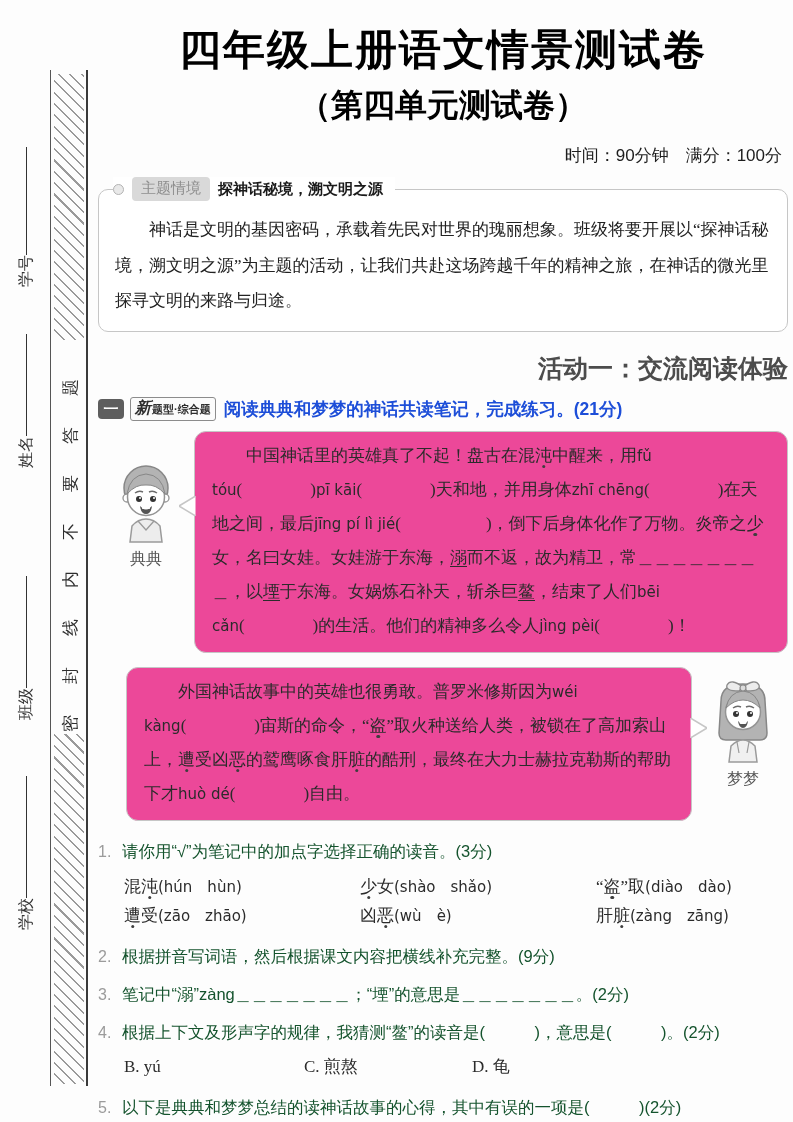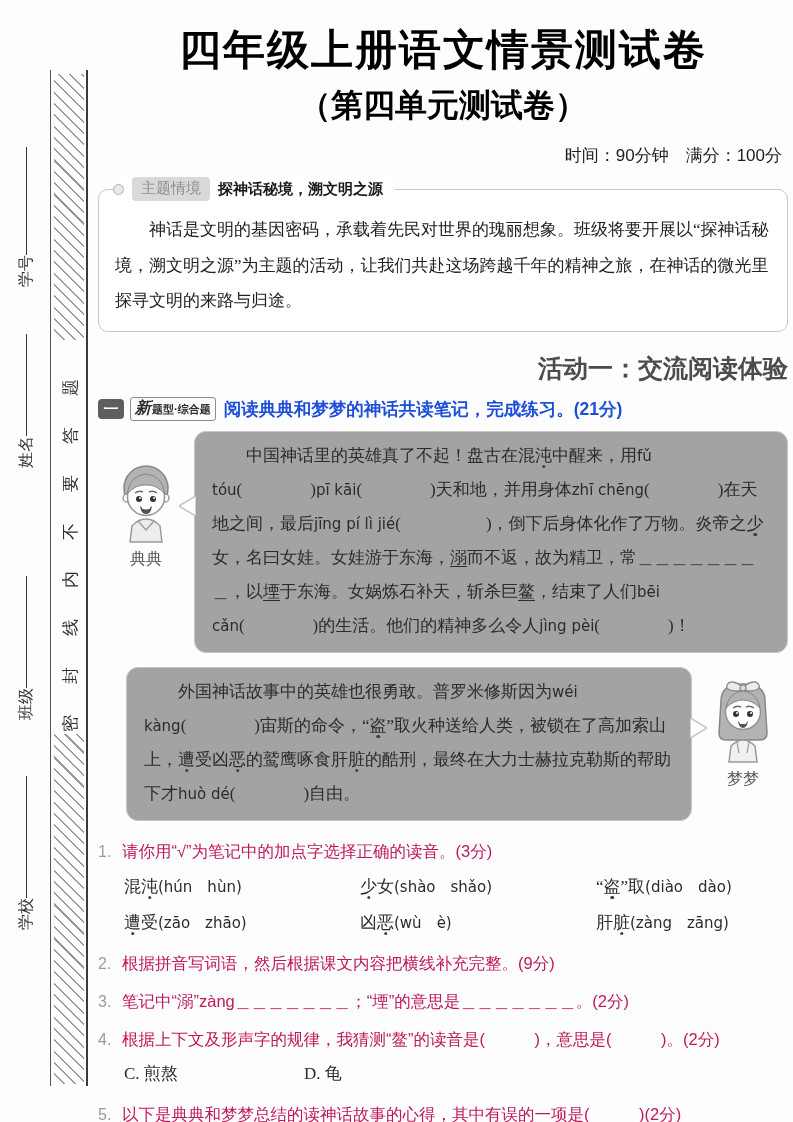--- a/index.html
+++ b/index.html
@@ -59,43 +59,43 @@
   .type-badge .tb-rest{font-weight:700;font-family:"Liberation Sans","DejaVu Sans",sans-serif;}
   .qstem-main{font-family:"Liberation Sans","DejaVu Sans",sans-serif;font-weight:700;
               font-size:17.5px;color:#1d4ed8;margin-left:2px;}
 
   
   .bubble-row{display:flex;margin:4px 0 14px;}
   .speaker{text-align:center;color:#555;flex:none;}
   .speaker-name{font-size:16px;margin-top:2px;}
   .row1 .speaker{width:96px;padding-top:32px;}
   .row2 .speaker{width:90px;padding-top:10px;}
-  .bubble{position:relative;border:1.5px solid #c6c6c6;border-radius:12px;background:#a3a3a3;
+  .bubble{position:relative;border:1.5px solid #c6c6c6;border-radius:12px;background:#ec4899;
           padding:7px 17px 9px;font-size:17px;}
   .b1{flex:1;}
   .b2{flex:1;margin-left:28px;margin-right:6px;}
   .btext{margin:0;text-indent:2em;line-height:2.0;}
   .tail{position:absolute;}
   .tail-left{left:-16px;top:64px;}
   .tail-right{right:-16px;top:50px;}
   .sg-p{font-family:"DejaVu Sans","Liberation Sans",sans-serif;font-size:15px;}
   .sg-d{position:relative;}
   .sg-d::after{content:"";position:absolute;left:50%;transform:translateX(-50%);bottom:-3px;
                width:3.5px;height:3.5px;background:#3e3e3e;border-radius:50%;}
   .sg-u{text-decoration:underline;text-underline-offset:3px;}
 
   
   .questions{margin-top:8px;}
   .q{display:flex;margin-bottom:6px;}
   .qnum{color:#9b9b9b;font-family:"Liberation Sans","DejaVu Sans",sans-serif;width:24px;
         flex:none;font-size:16px;line-height:1.95;padding-top:1px;}
   .qbody{flex:1;}
-  .qstem{font-family:"Liberation Sans","DejaVu Sans",sans-serif;font-size:16.5px;color:#be185d;
+  .qstem{font-family:"Liberation Sans","DejaVu Sans",sans-serif;font-size:16.5px;color:#14532d;
          line-height:1.95;}
-  .q1grid{display:grid;grid-template-columns:236px 236px auto;row-gap:9px;margin:6px 0 4px 2px;
+  .q1grid{display:grid;grid-template-columns:236px 236px auto;row-gap:2px;margin:6px 0 4px 2px;
           font-size:17px;line-height:1.6;}
   .opts-inline{display:grid;grid-template-columns:180px 168px 168px auto;margin:4px 0 2px 2px;
           font-size:17px;line-height:1.8;}
 </style>
 </head>
 <body>
 
 <div class="page">
 
   <aside class="margin-strip">
@@ -231,20 +231,21 @@
         <div class="qbody">
           <div class="qstem">笔记中“溺”zàng＿＿＿＿＿＿＿；“堙”的意思是＿＿＿＿＿＿＿。(2分)</div>
         </div>
       </div>
 
       <div class="q">
         <span class="qnum">4.</span>
         <div class="qbody">
           <div class="qstem">根据上下文及形声字的规律，我猜测“鳌”的读音是(　　　)，意思是(　　　)。(2分)</div>
           <div class="opts-inline">
+              <div class="opt-inline">B. yú</div>
               <div class="opt-inline">C. 煎熬</div>
               <div class="opt-inline">D. 龟</div>
             </div>
         </div>
       </div>
 
       <div class="q">
         <span class="qnum">5.</span>
         <div class="qbody">
           <div class="qstem">以下是典典和梦梦总结的读神话故事的心得，其中有误的一项是(　　　)(2分)</div>

